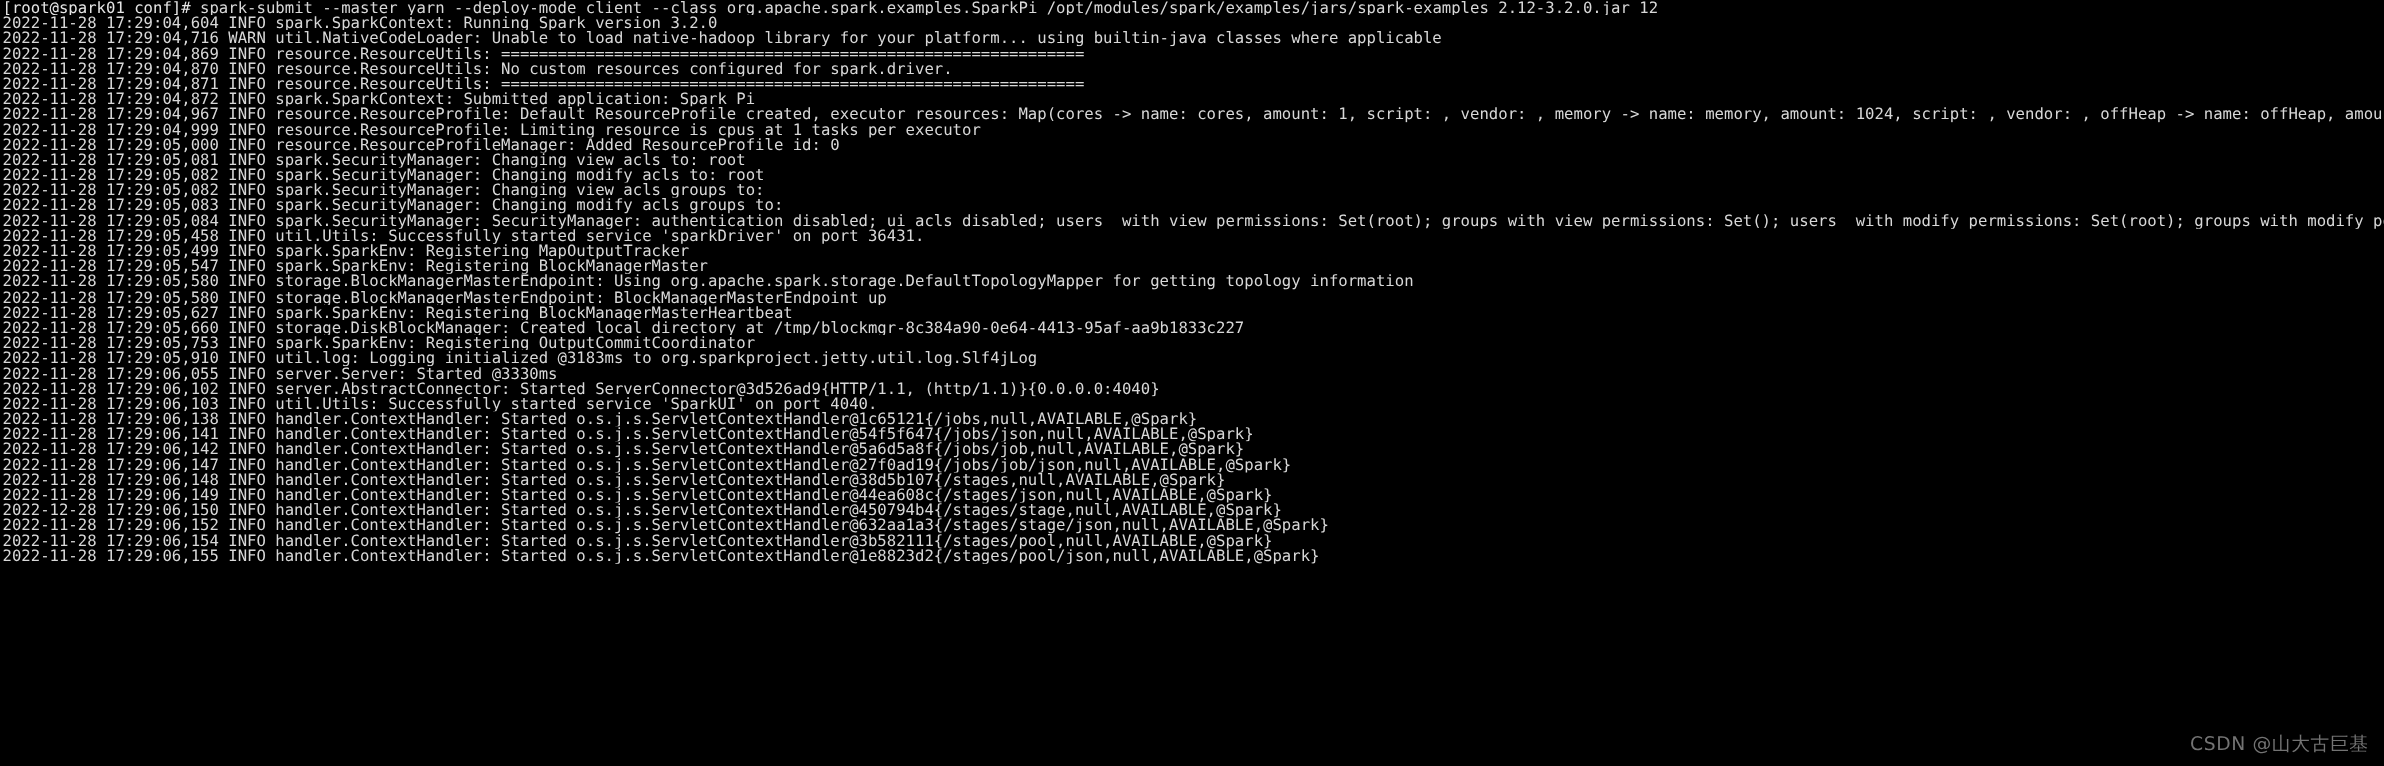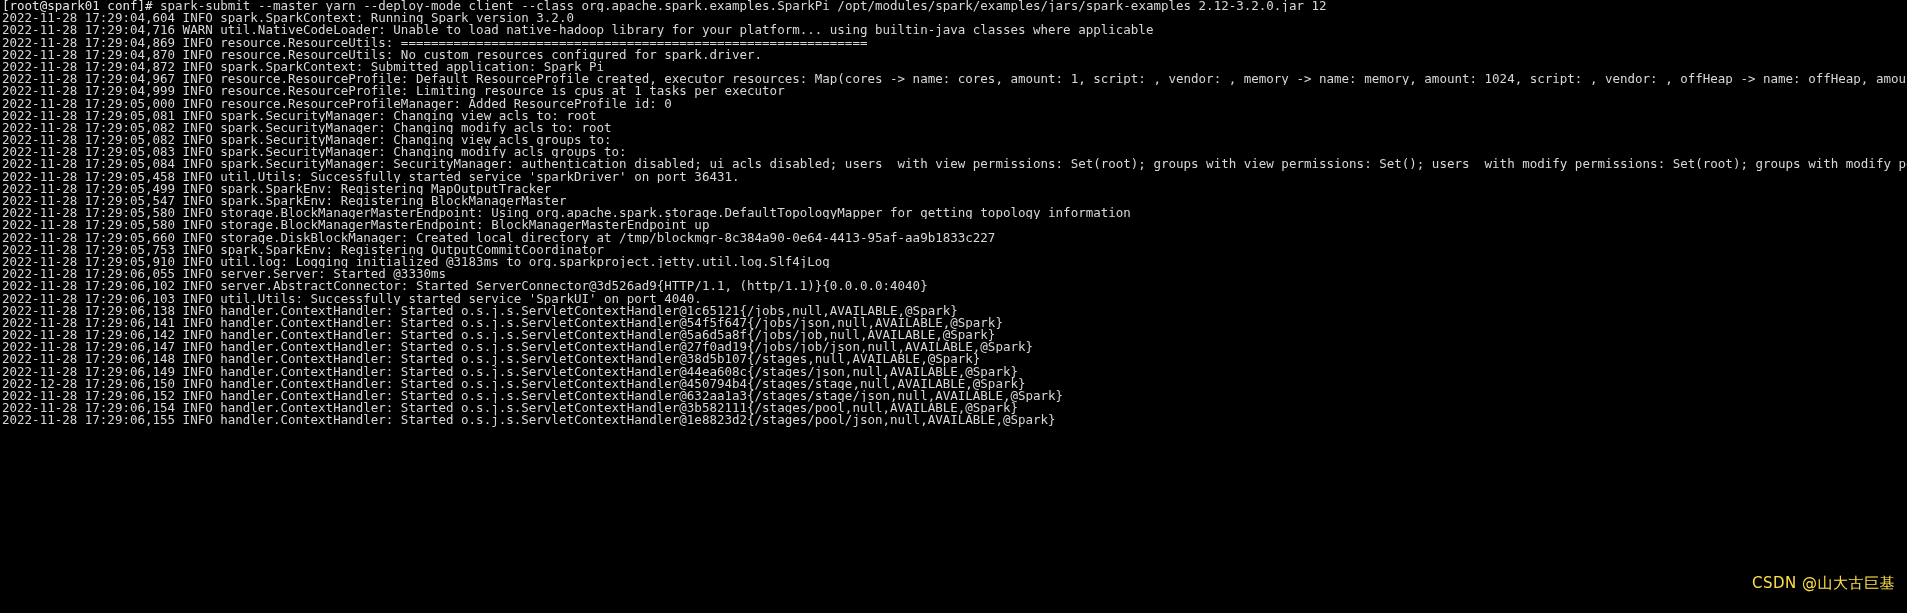--- a/index.html
+++ b/index.html
@@ -35,55 +35,57 @@
     padding-left: 2px;
     overflow: hidden;
     text-overflow: clip;
   }
   .fg-default { color: #d8d8d8; }
   .fg-white   { color: #e6e6e6; }
 
   #watermark {
     position: absolute;
     right: 12px;
-    bottom: 24px;
-    color: #fde047;
+    bottom: 12px;
+    color: #737373;
     font-family: "DejaVu Sans", "Liberation Sans", sans-serif;
     font-size: 15px;
     letter-spacing: 0.5px;
     white-space: nowrap;
     user-select: none;
   }
 </style>
 </head>
 <body>
 
 <div id="terminal">
 
   <div class="line"><span class="fg-white">[root@spark01 conf]# </span><span class="fg-default">spark-submit --master yarn --deploy-mode client --class org.apache.spark.examples.SparkPi /opt/modules/spark/examples/jars/spark-examples_2.12-3.2.0.jar 12</span></div>
 
   <div id="log-output">
       <div class="line fg-default">2022-11-28 17:29:04,604 INFO spark.SparkContext: Running Spark version 3.2.0</div>
       <div class="line fg-default">2022-11-28 17:29:04,716 WARN util.NativeCodeLoader: Unable to load native-hadoop library for your platform... using builtin-java classes where applicable</div>
       <div class="line fg-default">2022-11-28 17:29:04,869 INFO resource.ResourceUtils: ==============================================================</div>
       <div class="line fg-default">2022-11-28 17:29:04,870 INFO resource.ResourceUtils: No custom resources configured for spark.driver.</div>
+      <div class="line fg-default">2022-11-28 17:29:04,871 INFO resource.ResourceUtils: ==============================================================</div>
       <div class="line fg-default">2022-11-28 17:29:04,872 INFO spark.SparkContext: Submitted application: Spark Pi</div>
       <div class="line fg-default">2022-11-28 17:29:04,967 INFO resource.ResourceProfile: Default ResourceProfile created, executor resources: Map(cores -&gt; name: cores, amount: 1, script: , vendor: , memory -&gt; name: memory, amount: 1024, script: , vendor: , offHeap -&gt; name: offHeap, amount: 0, script: , vendor: ), task resources: Map(cpus -&gt; name: cpus, amount: 1.0)</div>
       <div class="line fg-default">2022-11-28 17:29:04,999 INFO resource.ResourceProfile: Limiting resource is cpus at 1 tasks per executor</div>
       <div class="line fg-default">2022-11-28 17:29:05,000 INFO resource.ResourceProfileManager: Added ResourceProfile id: 0</div>
       <div class="line fg-default">2022-11-28 17:29:05,081 INFO spark.SecurityManager: Changing view acls to: root</div>
       <div class="line fg-default">2022-11-28 17:29:05,082 INFO spark.SecurityManager: Changing modify acls to: root</div>
       <div class="line fg-default">2022-11-28 17:29:05,082 INFO spark.SecurityManager: Changing view acls groups to:</div>
       <div class="line fg-default">2022-11-28 17:29:05,083 INFO spark.SecurityManager: Changing modify acls groups to:</div>
       <div class="line fg-default">2022-11-28 17:29:05,084 INFO spark.SecurityManager: SecurityManager: authentication disabled; ui acls disabled; users  with view permissions: Set(root); groups with view permissions: Set(); users  with modify permissions: Set(root); groups with modify permissions: Set()</div>
       <div class="line fg-default">2022-11-28 17:29:05,458 INFO util.Utils: Successfully started service 'sparkDriver' on port 36431.</div>
       <div class="line fg-default">2022-11-28 17:29:05,499 INFO spark.SparkEnv: Registering MapOutputTracker</div>
       <div class="line fg-default">2022-11-28 17:29:05,547 INFO spark.SparkEnv: Registering BlockManagerMaster</div>
       <div class="line fg-default">2022-11-28 17:29:05,580 INFO storage.BlockManagerMasterEndpoint: Using org.apache.spark.storage.DefaultTopologyMapper for getting topology information</div>
       <div class="line fg-default">2022-11-28 17:29:05,580 INFO storage.BlockManagerMasterEndpoint: BlockManagerMasterEndpoint up</div>
+      <div class="line fg-default">2022-11-28 17:29:05,627 INFO spark.SparkEnv: Registering BlockManagerMasterHeartbeat</div>
       <div class="line fg-default">2022-11-28 17:29:05,660 INFO storage.DiskBlockManager: Created local directory at /tmp/blockmgr-8c384a90-0e64-4413-95af-aa9b1833c227</div>
       <div class="line fg-default">2022-11-28 17:29:05,753 INFO spark.SparkEnv: Registering OutputCommitCoordinator</div>
       <div class="line fg-default">2022-11-28 17:29:05,910 INFO util.log: Logging initialized @3183ms to org.sparkproject.jetty.util.log.Slf4jLog</div>
       <div class="line fg-default">2022-11-28 17:29:06,055 INFO server.Server: Started @3330ms</div>
       <div class="line fg-default">2022-11-28 17:29:06,102 INFO server.AbstractConnector: Started ServerConnector@3d526ad9{HTTP/1.1, (http/1.1)}{0.0.0.0:4040}</div>
       <div class="line fg-default">2022-11-28 17:29:06,103 INFO util.Utils: Successfully started service 'SparkUI' on port 4040.</div>
       <div class="line fg-default">2022-11-28 17:29:06,138 INFO handler.ContextHandler: Started o.s.j.s.ServletContextHandler@1c65121{/jobs,null,AVAILABLE,@Spark}</div>
       <div class="line fg-default">2022-11-28 17:29:06,141 INFO handler.ContextHandler: Started o.s.j.s.ServletContextHandler@54f5f647{/jobs/json,null,AVAILABLE,@Spark}</div>
       <div class="line fg-default">2022-11-28 17:29:06,142 INFO handler.ContextHandler: Started o.s.j.s.ServletContextHandler@5a6d5a8f{/jobs/job,null,AVAILABLE,@Spark}</div>
       <div class="line fg-default">2022-11-28 17:29:06,147 INFO handler.ContextHandler: Started o.s.j.s.ServletContextHandler@27f0ad19{/jobs/job/json,null,AVAILABLE,@Spark}</div>

